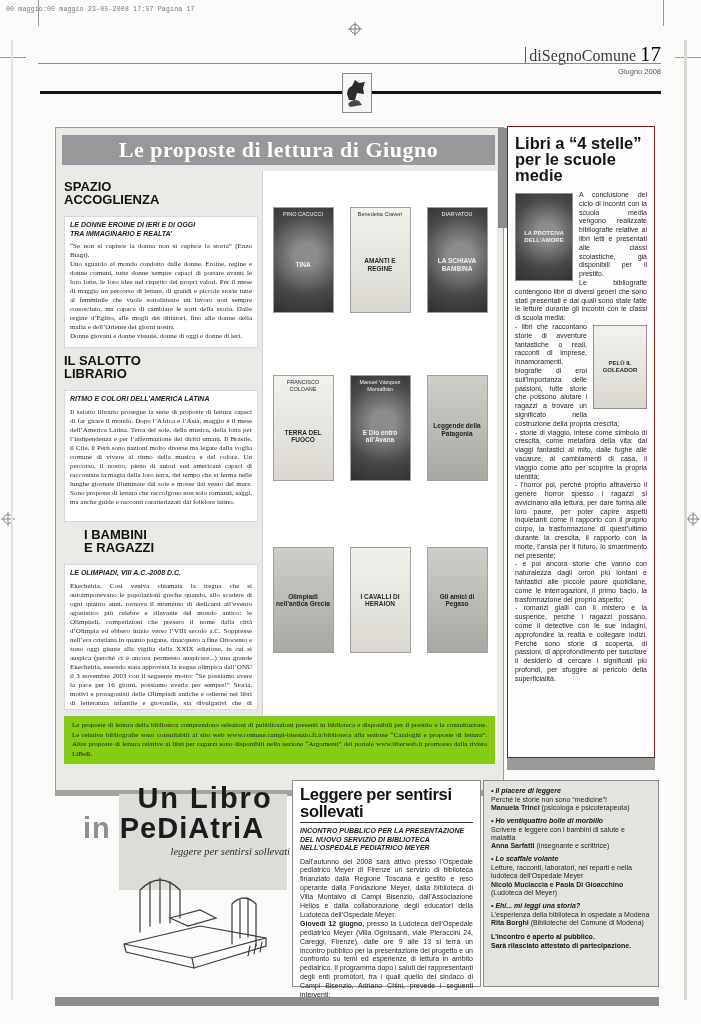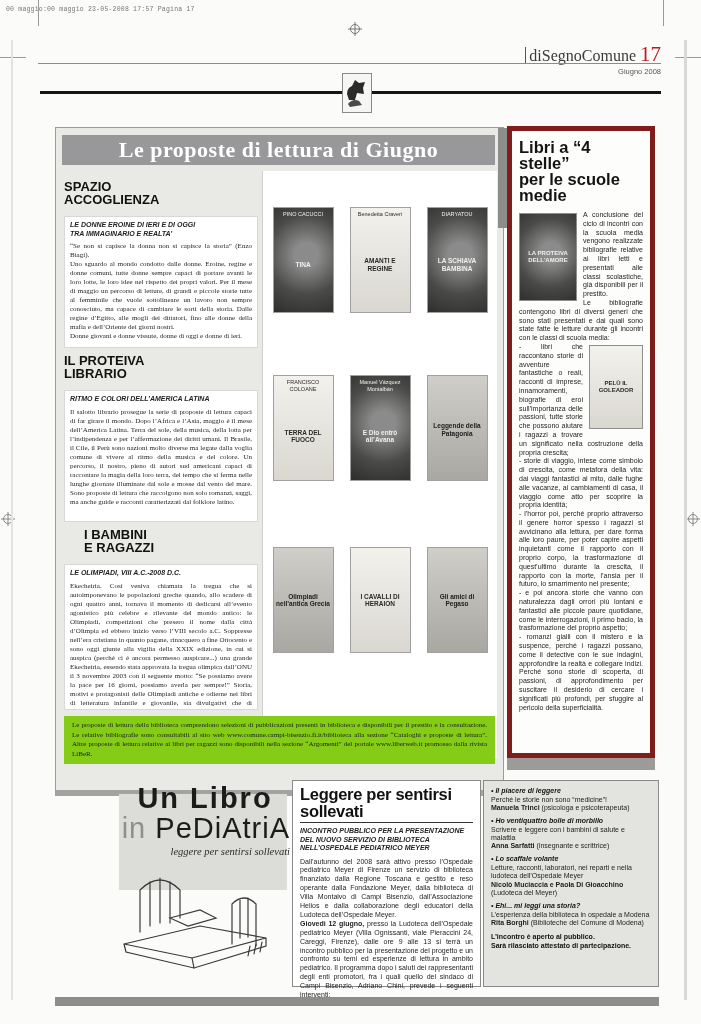--- a/index.html
+++ b/index.html
@@ -11,21 +11,21 @@
   .mono{font-family:"Liberation Mono", monospace;}
 
   
   .cropline{background:#9a9a9a;}
   .regmark{width:14px;height:14px;}
   .croptext{font-size:6.5px;color:#777;letter-spacing:.2px;}
 
   
   .masthead{right:40px;top:42px;text-align:right;}
   .masthead-title{font-size:16px;color:#3a3a3a;border-left:1.5px solid #555;padding-left:3px;}
-  .masthead-num{font-size:21px;color:#b91c1c;font-weight:400;}
+  .masthead-num{font-size:21px;color:#000000;font-weight:400;}
   .masthead-date{font-size:7.5px;color:#555;}
   .rule-thin{left:38px;top:63px;width:623px;height:1px;background:#8c8c8c;}
   .rule-thick{left:40px;top:91px;width:621px;height:2.5px;background:#151515;}
   .stamp{left:342px;top:73px;width:28px;height:38px;background:#f6f6f4;border:1px solid #8a8a8a;}
 
   
   .mainbox{left:55px;top:127px;width:447px;height:662px;background:#e9e9e6;
            border:1px solid #9c9c9c;border-bottom:6px solid #a3a3a1;}
   .banner{left:6px;top:7px;width:433px;height:30px;background:#98989a;color:#fff;
           font-weight:bold;font-size:22px;text-align:center;line-height:30px;letter-spacing:.5px;}
@@ -44,37 +44,37 @@
   .cover .ct{font-size:6.5px;line-height:7.5px;font-weight:bold;padding:2px;margin-top:auto;margin-bottom:auto;}
   .cov-dark{background:radial-gradient(circle at 55% 45%, #8b8b8b 0 18%, #4a4a48 60%, #2e2e2c);color:#f0f0ee;}
   .cov-light{background:linear-gradient(#f2f1ec, #d9d7d0);color:#2a2a2a;}
   .cov-mid{background:linear-gradient(#cfcec8, #a8a7a1);color:#202020;}
 
   .mainfooter{left:8px;top:588px;width:431px;height:48px;background:#84cc16;
               font-size:7px;line-height:9.5px;text-align:justify;padding:5px 8px;box-sizing:border-box;color:#222;}
 
   
   .side-strip{left:498px;top:128px;width:9px;height:100px;background:#8d8d8b;}
-  .sidebox{left:507px;top:126px;width:148px;height:632px;background:#fdfdfb;border:5px solid #7f1d1d;
+  .sidebox{left:507px;top:126px;width:148px;height:632px;background:#fdfdfb;border:1px solid #7f1d1d;
            padding:8px 7px;box-sizing:border-box;}
   .side-title{font-weight:bold;font-size:16.5px;line-height:16px;color:#141414;margin-bottom:8px;}
   .side-cov1{float:left;width:58px;height:88px;margin:2px 6px 4px 0;}
   .side-cov2{float:right;width:54px;height:84px;margin:2px 0 4px 6px;}
   .scov{border:1px solid #8f8f8d;box-sizing:border-box;display:flex;align-items:center;justify-content:center;
         text-align:center;font-family:"Liberation Sans", sans-serif;font-weight:bold;font-size:6px;line-height:7px;padding:3px;}
   .side-text{font-size:7px;line-height:8.8px;text-align:justify;color:#1d1d1d;
              font-family:"Liberation Sans", sans-serif;}
   .side-band{left:507px;top:758px;width:148px;height:12px;background:#9b9b99;}
 
   
   .logo-area{left:57px;top:780px;width:233px;height:212px;}
   .logo-bg{position:absolute;left:62px;top:14px;width:168px;height:96px;background:#dcdcd9;}
   .logo-l1{position:absolute;left:49px;top:2px;width:198px;text-align:center;font-weight:bold;font-size:29px;
            letter-spacing:2px;color:#1b1b1b;font-family:"Liberation Sans", sans-serif;}
-  .logo-l2{position:absolute;left:0;top:32px;width:233px;text-align:right;font-weight:normal;font-size:29px;
+  .logo-l2{position:absolute;left:0;top:32px;width:233px;text-align:center;font-weight:bold;font-size:29px;
            letter-spacing:1px;font-family:"Liberation Sans", sans-serif;color:#1b1b1b;}
   .logo-l2 .gray{color:#8f8f8d;}
   .logo-tag{position:absolute;left:40px;top:66px;width:193px;text-align:right;font-style:italic;font-size:10.5px;color:#2a2a2a;}
   .bed-svg{position:absolute;left:25px;top:80px;}
 
   .artbox{left:292px;top:780px;width:189px;height:207px;background:#fff;border:1px solid #8a8a8a;
           padding:5px 7px;box-sizing:border-box;}
   .art-title{font-weight:bold;font-size:16.5px;line-height:17px;color:#111;letter-spacing:-.3px;
              font-family:"Liberation Sans", sans-serif;border-bottom:1px solid #333;padding-bottom:2px;}
   .art-sub{font-weight:bold;font-style:italic;font-size:7px;line-height:8.5px;color:#222;margin:4px 0 5px;
@@ -140,21 +140,21 @@
 
   <div class="abs banner">Le proposte di lettura di Giugno</div>
   <div class="abs card" style="top:88px;height:132px;">
     <div class="sub-head ml">LE DONNE EROINE DI IERI E DI OGGI
 TRA IMMAGINARIO E REALTA’</div>
     <div class="body-text ml">“Se non si capisce la donna non si capisce la storia” (Enzo Biagi).
 Uno sguardo al mondo condotto dalle donne. Eroine, regine e donne comuni, tutte donne sempre capaci di portare avanti le loro lotte, le loro idee nel rispetto dei propri valori. Per il mese di maggio un percorso di letture, di grandi e piccole storie tutte al femminile che vuole sottolineare un lavoro non sempre conosciuto, ma capace di cambiare le sorti della storia. Dalle regine d’Egitto, alle mogli dei dittatori, fino alle donne della mafia e dell’Oriente dei giorni nostri.
 Donne giovani e donne vissute, donne di oggi e donne di ieri.</div>
   </div>
 
-  <div class="abs sec-head sans ml" style="top:226px;">IL PROTEIVA
+  <div class="abs sec-head sans ml" style="top:226px;">IL SALOTTO
 LIBRARIO</div>
   <div class="abs card" style="top:262px;height:132px;">
     <div class="sub-head ml">RITMO E COLORI DELL’AMERICA LATINA</div>
     <div class="body-text ml">Il salotto librario prosegue la serie di proposte di lettura capaci di far girare il mondo. Dopo l’Africa e l’Asia, maggio è il mese dell’America Latina. Terra del sole, della musica, della lotta per l’indipendenza e per l’affermazione dei diritti umani. Il Brasile, il Cile, il Perù sono nazioni molto diverse ma legate dalla voglia comune di vivere al ritmo della musica e del colore. Un percorso, il nostro, pieno di autori sud americani capaci di raccontare la magia della loro terra, del tempo che si ferma nelle lunghe giornate illuminate dal sole e mosse dal vento del mare. Sono proposte di lettura che raccolgono non solo romanzi, saggi, ma anche guide e racconti caratterizzati dal folklore latino.</div>
   </div>
 
   <div class="abs sec-head sans ml" style="top:400px;margin-left:20px;">I BAMBINI
 E RAGAZZI</div>
   <div class="abs card" style="top:436px;height:146px;">
     <div class="sub-head ml">LE OLIMPIADI, VIII A.C.-2008 D.C.</div>

